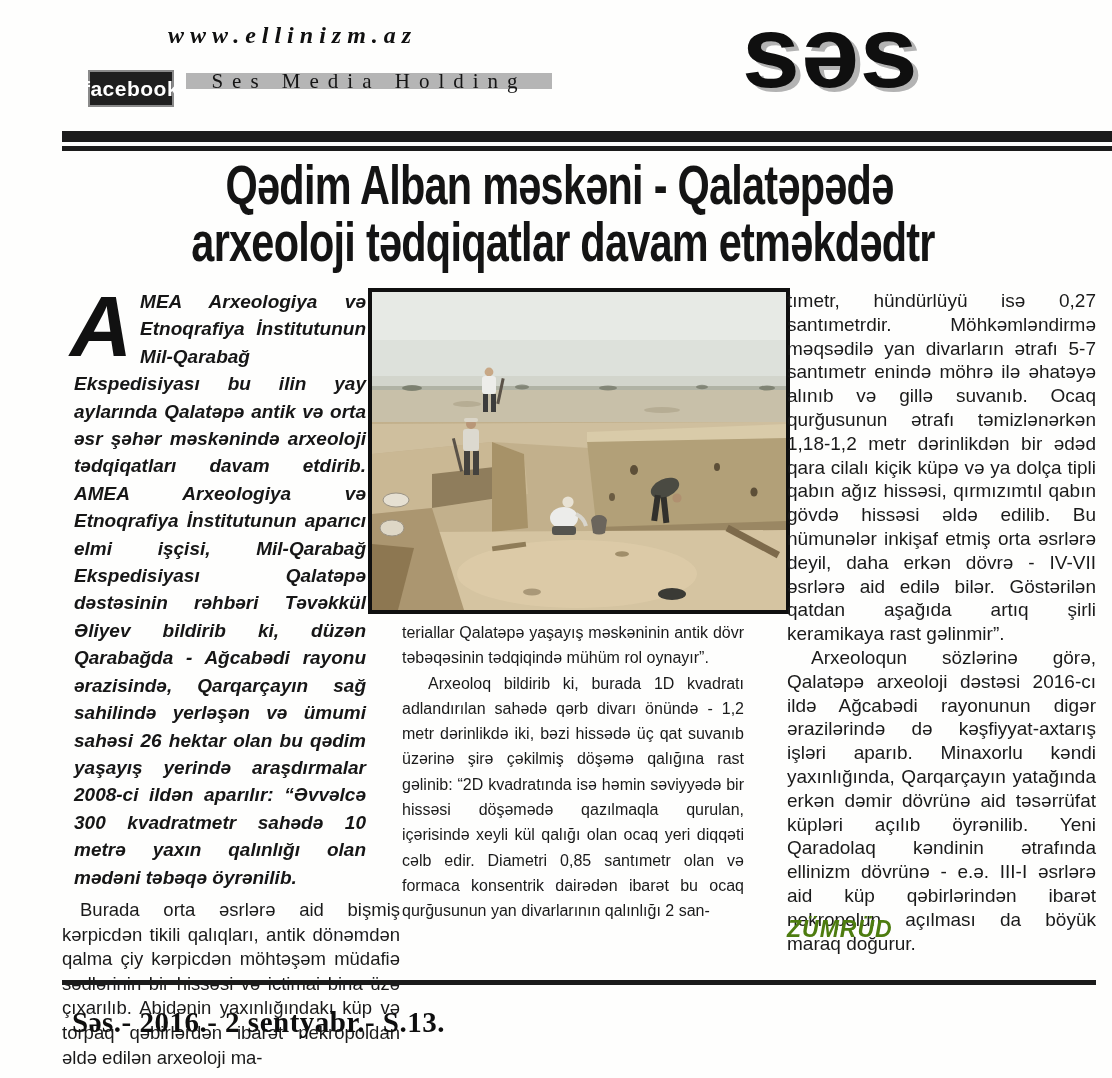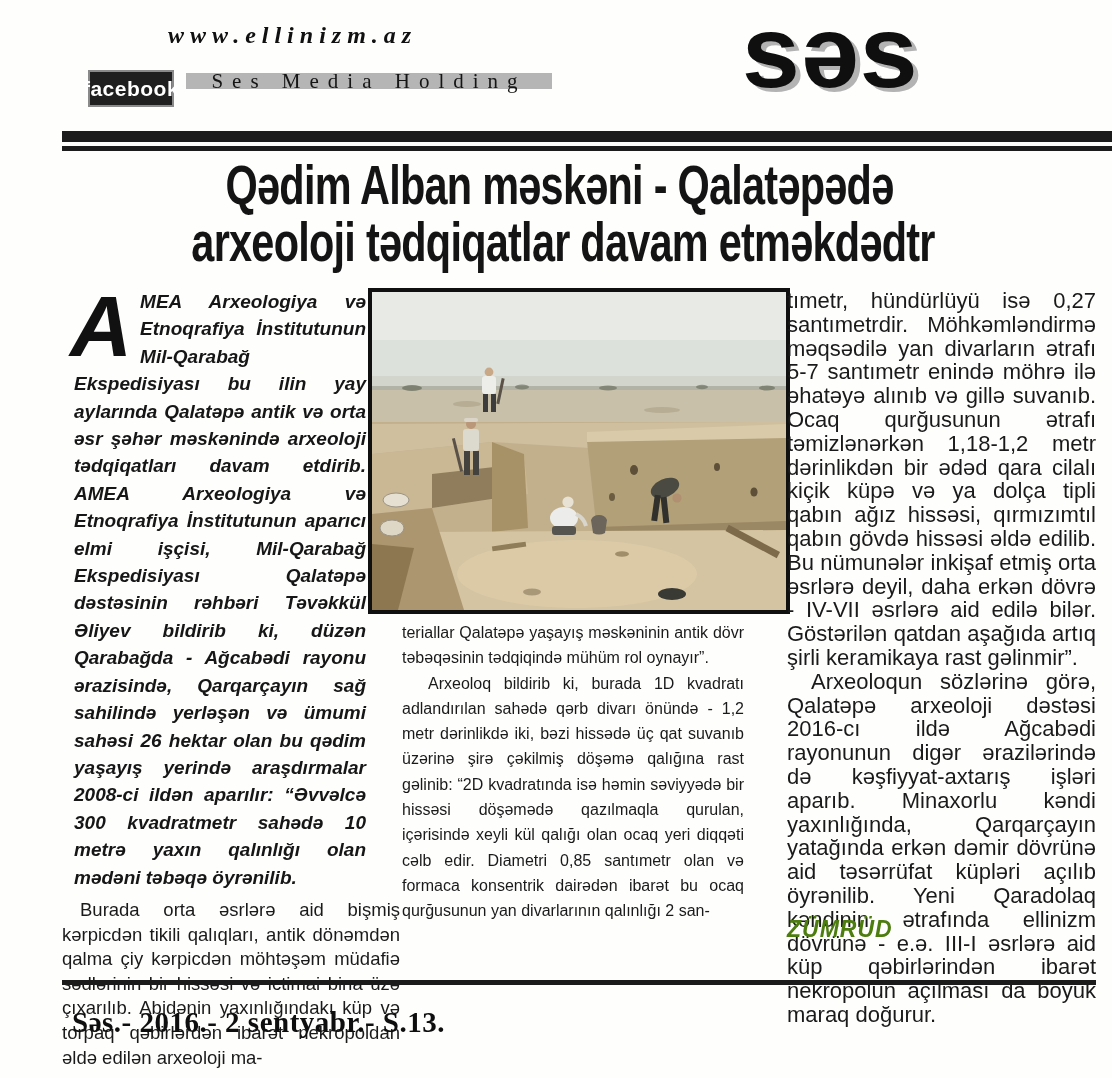--- a/index.html
+++ b/index.html
@@ -37,21 +37,21 @@
 
   .photo-frame{position:absolute;left:368px;top:288px;width:422px;height:326px;
                border:4px solid #101010;box-sizing:border-box;background:#c9b895;}
   .photo-frame svg{display:block;width:100%;height:100%;}
 
   .col2{position:absolute;left:402px;top:620px;width:342px;font-size:16px;line-height:25.3px;
         text-align:justify;}
   .col2 p{margin:0;}
   .col2 p.indent{text-indent:26px;}
 
-  .col3{position:absolute;left:787px;top:289px;width:309px;font-size:22px;line-height:23.8px;
+  .col3{position:absolute;left:787px;top:289px;width:309px;font-size:19px;line-height:23.8px;
         text-align:justify;}
   .col3 p{margin:0;}
   .col3 p.indent{text-indent:24px;}
 
   .byline{position:absolute;left:787px;top:916px;width:305px;text-align:left;font-weight:bold;
           font-style:italic;font-size:23px;letter-spacing:1px;color:#4d7c0f;}
 
   
   .bottom-rule{position:absolute;left:62px;top:980px;width:1034px;height:5px;background:#1b1b1b;}
   .citation{position:absolute;left:72px;top:1006px;font-family:"Liberation Serif",serif;

